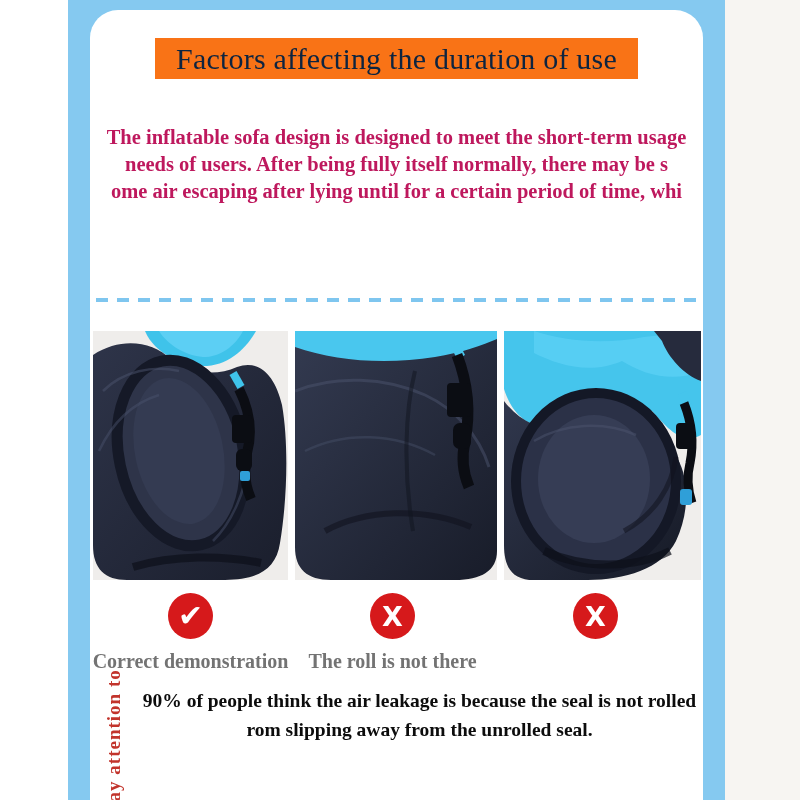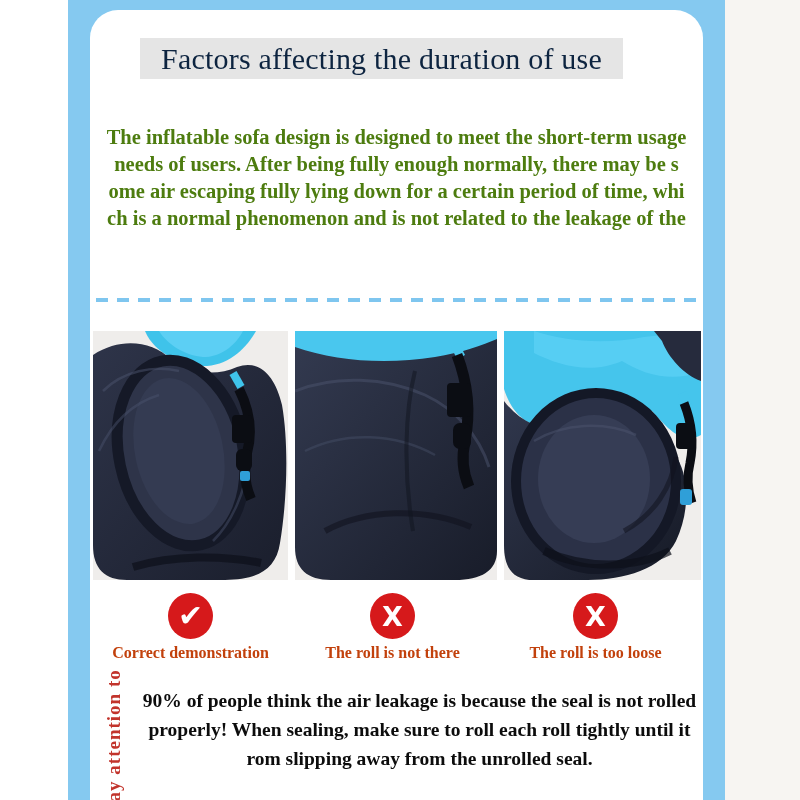--- a/index.html
+++ b/index.html
@@ -4,65 +4,64 @@
 <style>
   * { margin:0; padding:0; box-sizing:border-box; }
   html,body { width:800px; height:800px; }
   body { font-family:"Liberation Serif", serif; background:#ffffff; }
   #root { position:relative; width:800px; height:800px; overflow:hidden; background:#ffffff; }
   .right-margin { position:absolute; left:725px; top:0; width:75px; height:800px; background:#f7f5f2; }
   .frame { position:absolute; left:68px; top:0; width:657px; height:800px; background:#85c9f0; }
   .card { position:absolute; left:90px; top:10px; width:613px; height:790px; background:#ffffff;
           border-radius:28px 28px 0 0; overflow:hidden; }
 
-  .banner { position:absolute; left:50px; top:28px; width:483px; height:41px;
-            background:#e5e5e5; color:#0d2440; display:flex; align-items:center; justify-content:center;
+  .banner { position:absolute; left:65px; top:28px; width:483px; height:41px;
+            background:#f97316; color:#0d2440; display:flex; align-items:center; justify-content:center;
             font-size:30px; font-weight:400; white-space:nowrap; letter-spacing:0.2px; }
 
   .intro { position:absolute; left:0; right:0; top:114px; text-align:center;
-           font-weight:700; font-size:20.5px; line-height:27px; color:#4d7c0f; }
+           font-weight:700; font-size:20.5px; line-height:27px; color:#be185d; }
   .intro div { white-space:nowrap; }
 
   .divider { position:absolute; left:6px; right:6px; top:288px; height:4px;
              background:repeating-linear-gradient(90deg, #7fc6ef 0 12px, transparent 12px 21px); }
 
   .photos { position:absolute; left:3px; top:321px; display:flex; gap:7px; }
   .photos svg { display:block; background:#efedeb; }
 
   .marks { position:absolute; left:3px; top:583px; display:flex; }
   .mark-col { display:flex; flex-direction:column; align-items:center; }
   .mark-col.c1 { width:195px; } .mark-col.c2 { width:209px; } .mark-col.c3 { width:197px; }
   .mark-circle { width:45px; height:46px; border-radius:50%; background:#d6191b; color:#ffffff;
                  display:flex; align-items:center; justify-content:center;
                  font-family:"DejaVu Sans", sans-serif; font-weight:700; font-size:27px; line-height:1; }
   .mark-circle.check { font-size:30px; }
-  .mark-label { margin-top:5px; font-weight:700; font-size:16px; color:#c2410c; white-space:nowrap; }
+  .mark-label { margin-top:11px; font-weight:700; font-size:20px; color:#737373; white-space:nowrap; }
 
   .note-vertical { position:absolute; left:13px; top:655px; height:148px; overflow:hidden;
                    writing-mode:vertical-rl; transform:rotate(180deg);
                    color:#c2342c; font-weight:700; font-size:19px; letter-spacing:1px; white-space:nowrap; }
   .note-text { position:absolute; left:52px; right:6px; top:676px; text-align:center;
                font-weight:700; font-size:19.5px; line-height:29px; color:#0c0c0c; }
   .note-text div { white-space:nowrap; }
 </style>
 </head>
 <body>
 
 <div id="root">
   <div class="right-margin"></div>
   <div class="frame"></div>
   <div class="card">
 
     <div class="banner">Factors affecting the duration of use</div>
 
     <div class="intro">
       <div>The inflatable sofa design is designed to meet the short-term usage</div>
-      <div>needs of users. After being fully enough normally, there may be s</div>
-      <div>ome air escaping fully lying down for a certain period of time, whi</div>
-      <div>ch is a normal phenomenon and is not related to the leakage of the</div>
+      <div>needs of users. After being fully itself normally, there may be s</div>
+      <div>ome air escaping after lying until for a certain period of time, whi</div>
     </div>
 
     <div class="divider"></div>
 
     <div class="photos">
 
       <svg width="195" height="249" viewBox="0 0 195 249">
         <defs>
           <linearGradient id="g1" x1="0" y1="0" x2="1" y2="1">
             <stop offset="0" stop-color="#2e3449"></stop>
@@ -134,26 +133,24 @@
       <div class="mark-col c1">
         <div class="mark-circle check">✔</div>
         <div class="mark-label">Correct demonstration</div>
       </div>
       <div class="mark-col c2">
         <div class="mark-circle">X</div>
         <div class="mark-label">The roll is not there</div>
       </div>
       <div class="mark-col c3">
         <div class="mark-circle">X</div>
-        <div class="mark-label">The roll is too loose</div>
       </div>
     </div>
 
     <div class="note-vertical">pay attention to</div>
 
     <div class="note-text">
       <div>90% of people think the air leakage is because the seal is not rolled</div>
-      <div>properly! When sealing, make sure to roll each roll tightly until it</div>
       <div>rom slipping away from the unrolled seal.</div>
     </div>
 
   </div>
 </div>
 
 </body></html>

